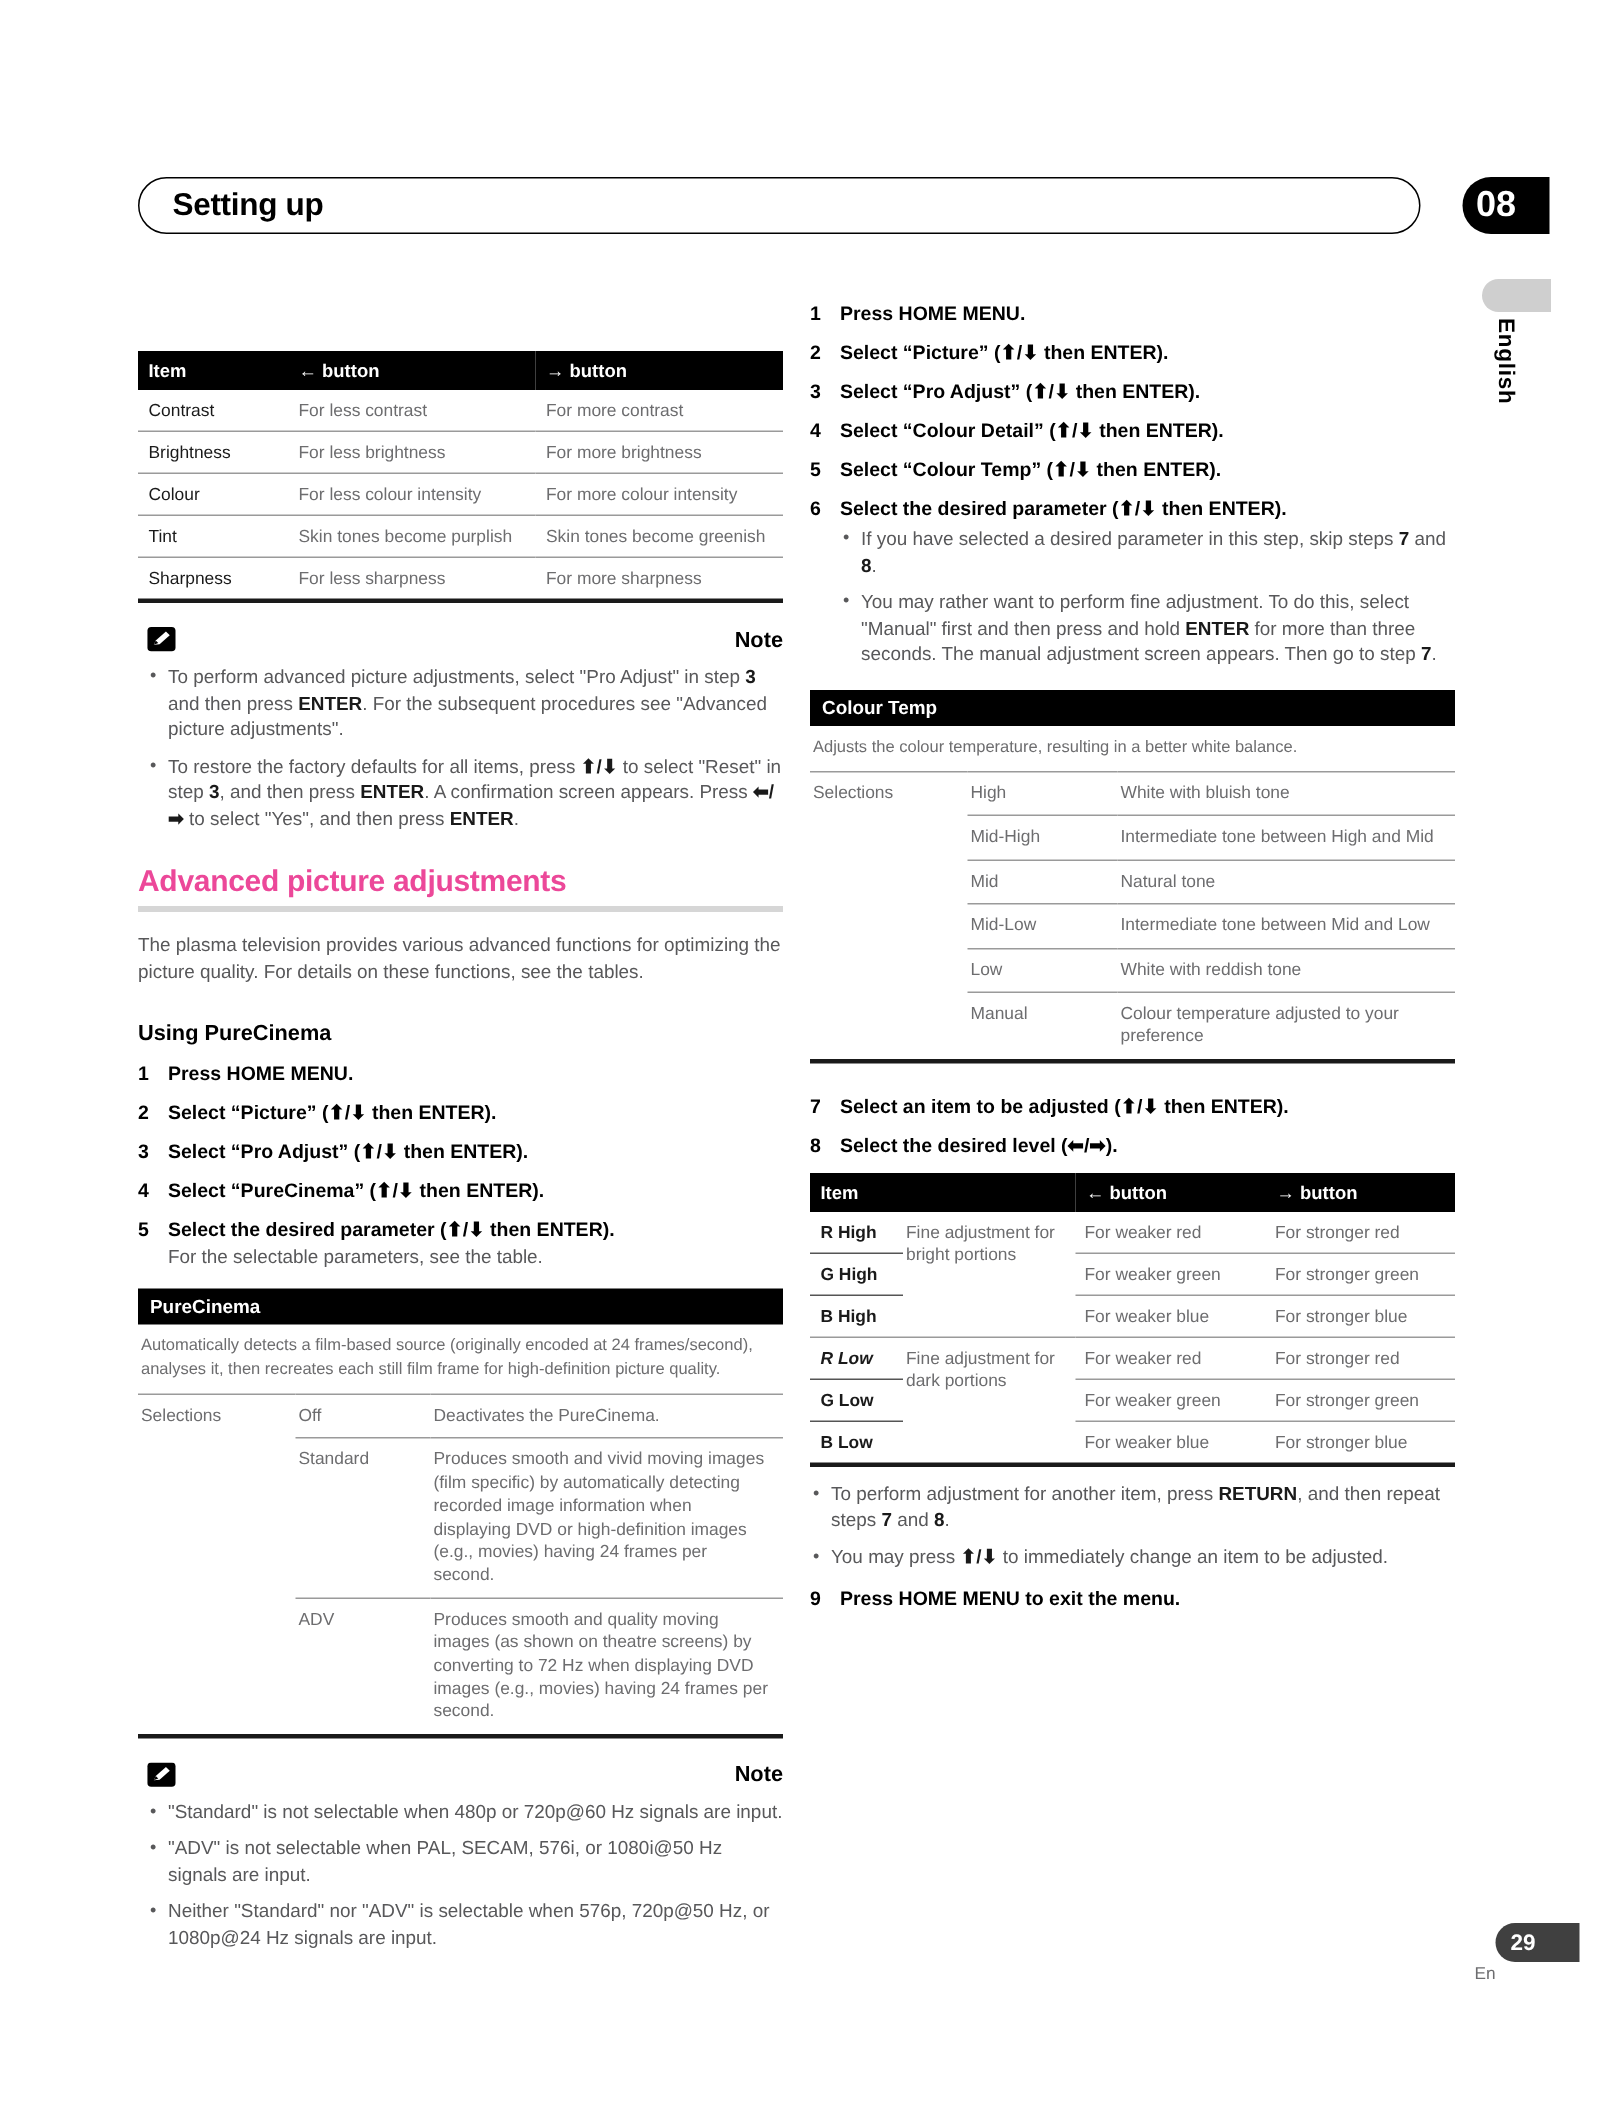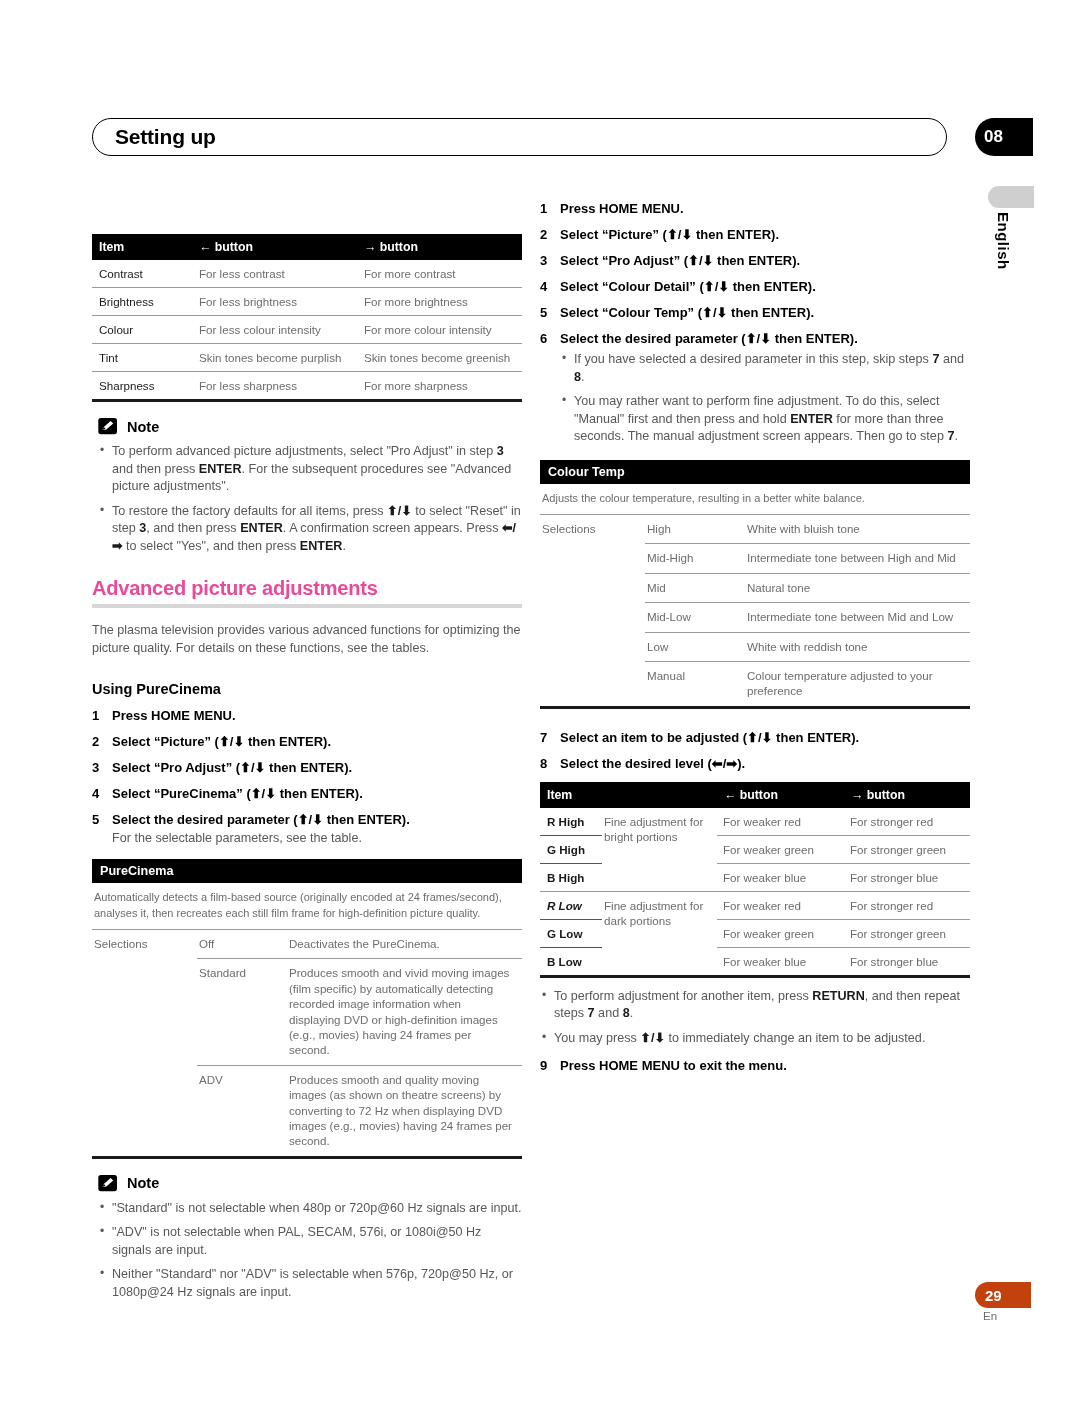--- a/index.html
+++ b/index.html
@@ -39,21 +39,21 @@
   }
   .chapter-badge {
     position: absolute;
     left: 975px;
     top: 118px;
     width: 58px;
     height: 38px;
     background: #000;
     border-radius: 19px 0 0 19px;
     color: #fff;
-    font-size: 17px;
+    font-size: 24px;
     font-weight: bold;
     display: flex;
     align-items: center;
     justify-content: flex-start;
     padding-left: 9px;
   }
 
   
   .lang-tab-block {
     position: absolute;
@@ -154,20 +154,21 @@
     color: #58585a;
     font-size: 12px;
   }
   ul.bullets.indented { margin-left: 20px; }
 
   
   .note-head {
     display: flex;
     align-items: center;
     margin: 16px 0 8px 6px;
+    justify-content: space-between;
   }
   .note-icon {
     width: 21px; height: 17px;
     margin-right: 8px;
     flex: none;
   }
   .note-word {
     font-size: 14.5px;
     font-weight: bold;
     color: #000;
@@ -274,25 +275,25 @@
     border-top: none;
     padding-left: 2px;
   }
   table.rgb-table td.fine.grp-top { border-top: 1.3px solid #9a9a9a; }
   table.rgb-table td.desc { border-top: 1.3px solid #9a9a9a; }
   table.rgb-table td.desc.first-row { border-top: none; }
 
   
   .page-num-badge {
     position: absolute;
-    left: 975px;
+    left: 997px;
     top: 1282px;
     width: 56px;
     height: 26px;
-    background: #c2410c;
+    background: #404040;
     color: #fff;
     border-radius: 13px 0 0 13px;
     font-size: 15px;
     font-weight: bold;
     display: flex;
     align-items: center;
     padding-left: 10px;
   }
   .page-lang-code {
     position: absolute;

